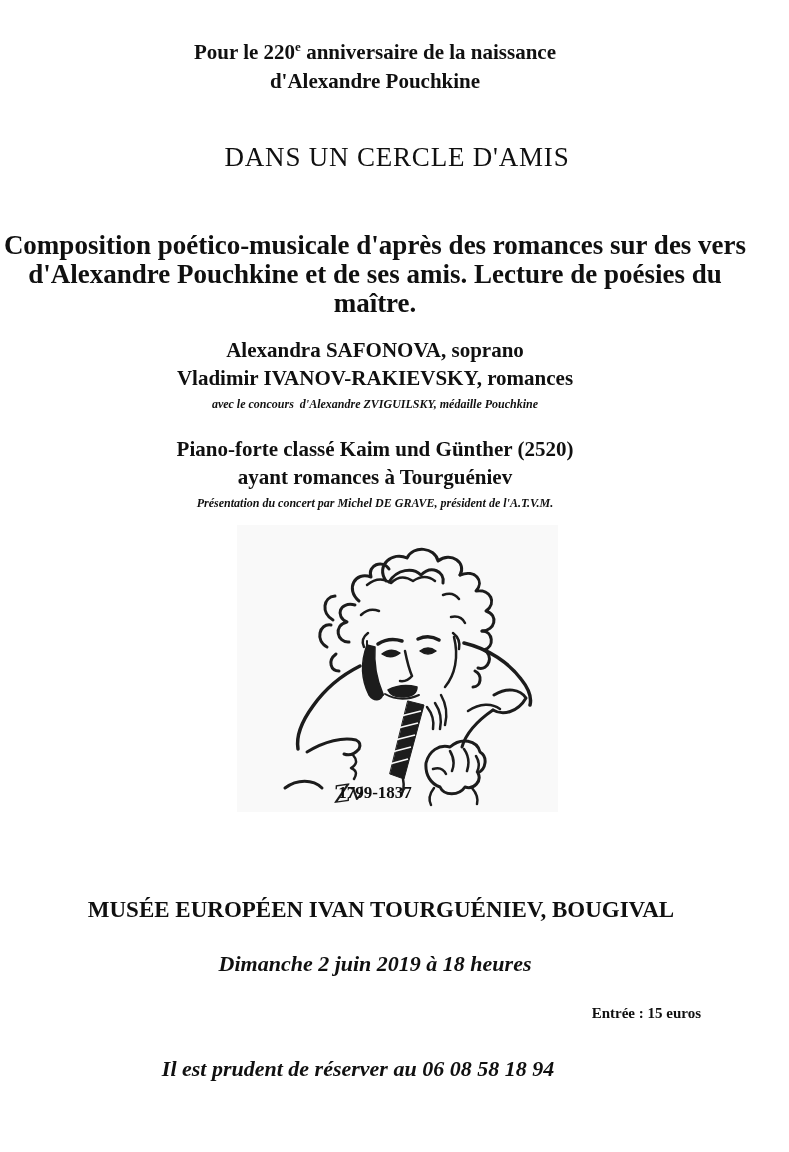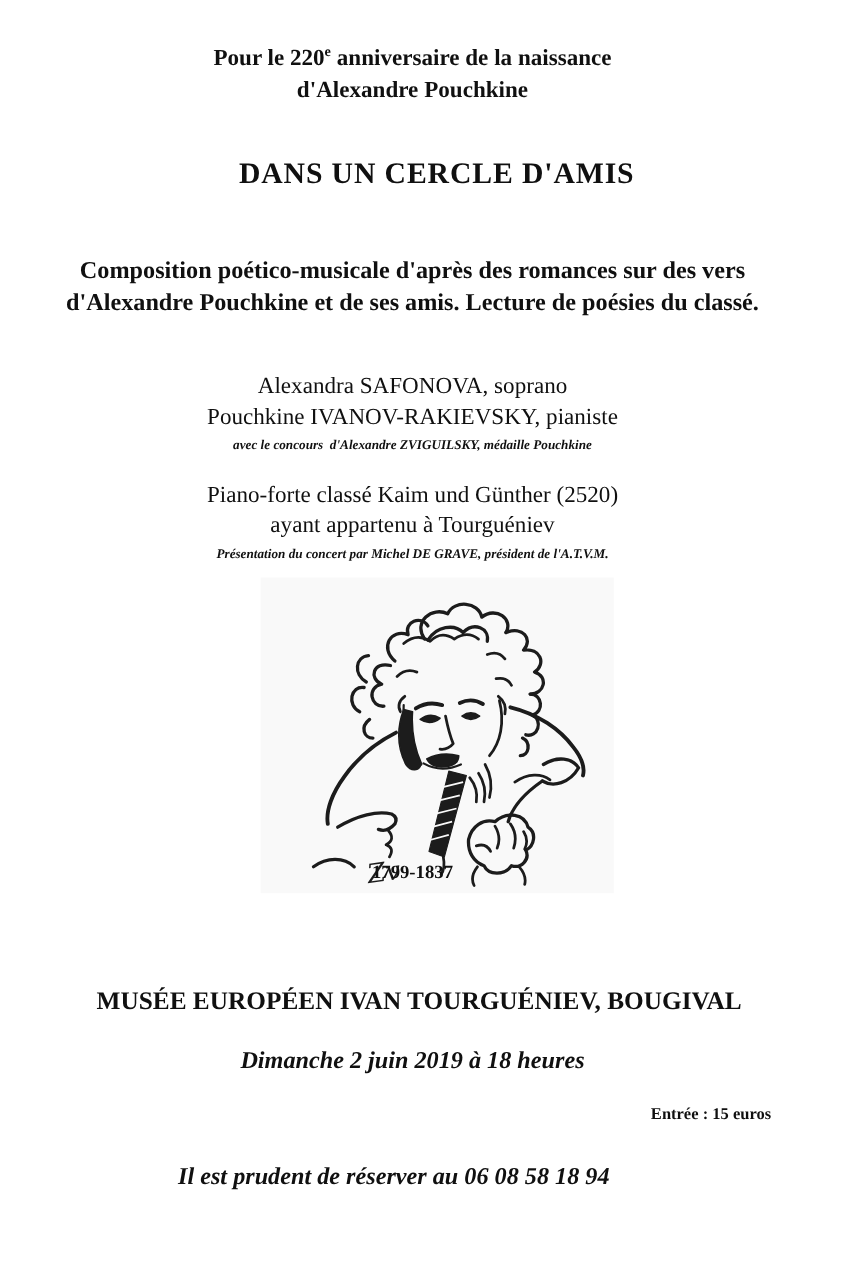--- a/index.html
+++ b/index.html
@@ -10,27 +10,27 @@
     background: #ffffff;
     color: #101010;
     font-family: "Liberation Serif", serif;
     overflow: hidden;
   }
   .block { position: absolute; left: 0; right: 0; text-align: center; }
 
   .header-block { top: 38px; font-size: 21px; font-weight: bold; line-height: 29px; }
   .header-block sup { font-size: 0.62em; vertical-align: super; line-height: 0; }
 
-  .main-title { top: 142px; font-size: 27px; font-weight: bold; letter-spacing: 0.8px; padding-left: 44px; }
+  .main-title { top: 142px; font-size: 27px; font-weight: normal; letter-spacing: 0.8px; padding-left: 44px; }
 
-  .desc-block { top: 231px; font-size: 22px; font-weight: bold; line-height: 29px; }
+  .desc-block { top: 231px; font-size: 27px; font-weight: bold; line-height: 29px; }
 
   .performers-block { top: 336px; }
   .piano-block { top: 435px; }
-  .name-line { font-size: 21px; font-weight: normal; line-height: 28px; }
+  .name-line { font-size: 21px; font-weight: bold; line-height: 28px; }
   .note-line { font-size: 12px; font-weight: bold; font-style: italic; line-height: 24px; white-space: pre-wrap; }
 
   .portrait {
     position: absolute;
     left: 237px; top: 525px;
     width: 321px; height: 287px;
     background: #f9f9f9;
   }
   .portrait svg { display: block; }
 
@@ -57,32 +57,32 @@
 
   <div class="block header-block">
     <div><span>Pour le 220</span><sup>e</sup><span> anniversaire de la naissance</span></div>
     <div>d'Alexandre Pouchkine</div>
   </div>
 
   <div class="block main-title">DANS UN CERCLE D'AMIS</div>
 
   <div class="block desc-block">
     <div>Composition poético-musicale d'après des romances sur des vers</div>
-    <div>d'Alexandre Pouchkine et de ses amis. Lecture de poésies du classé.</div>
+    <div>d'Alexandre Pouchkine et de ses amis. Lecture de poésies du maître.</div>
   </div>
 
   <div class="block performers-block">
     <div class="name-line">Alexandra SAFONOVA, soprano</div>
-    <div class="name-line">Pouchkine IVANOV-RAKIEVSKY, pianiste</div>
+    <div class="name-line">Vladimir IVANOV-RAKIEVSKY, romances</div>
     <div class="note-line">avec le concours  d'Alexandre ZVIGUILSKY, médaille Pouchkine</div>
   </div>
 
   <div class="block piano-block">
     <div class="name-line">Piano-forte classé Kaim und Günther (2520)</div>
-    <div class="name-line">ayant appartenu à Tourguéniev</div>
+    <div class="name-line">ayant romances à Tourguéniev</div>
     <div class="note-line">Présentation du concert par Michel DE GRAVE, président de l'A.T.V.M.</div>
   </div>
 
   <div class="portrait">
     <svg viewBox="0 0 321 287" width="321" height="287">
       <g fill="none" stroke="#1c1c1c" stroke-width="3" stroke-linecap="round" stroke-linejoin="round">
 
         <path d="M149,56 C138,40 156,26 170,33 C176,20 198,22 201,36 C214,26 230,38 223,50"></path>
         <path d="M152,57 C160,44 176,42 184,50 C194,40 208,46 206,58"></path>
         <path d="M122,76 C108,64 118,46 134,52 C130,40 146,34 152,44"></path>

